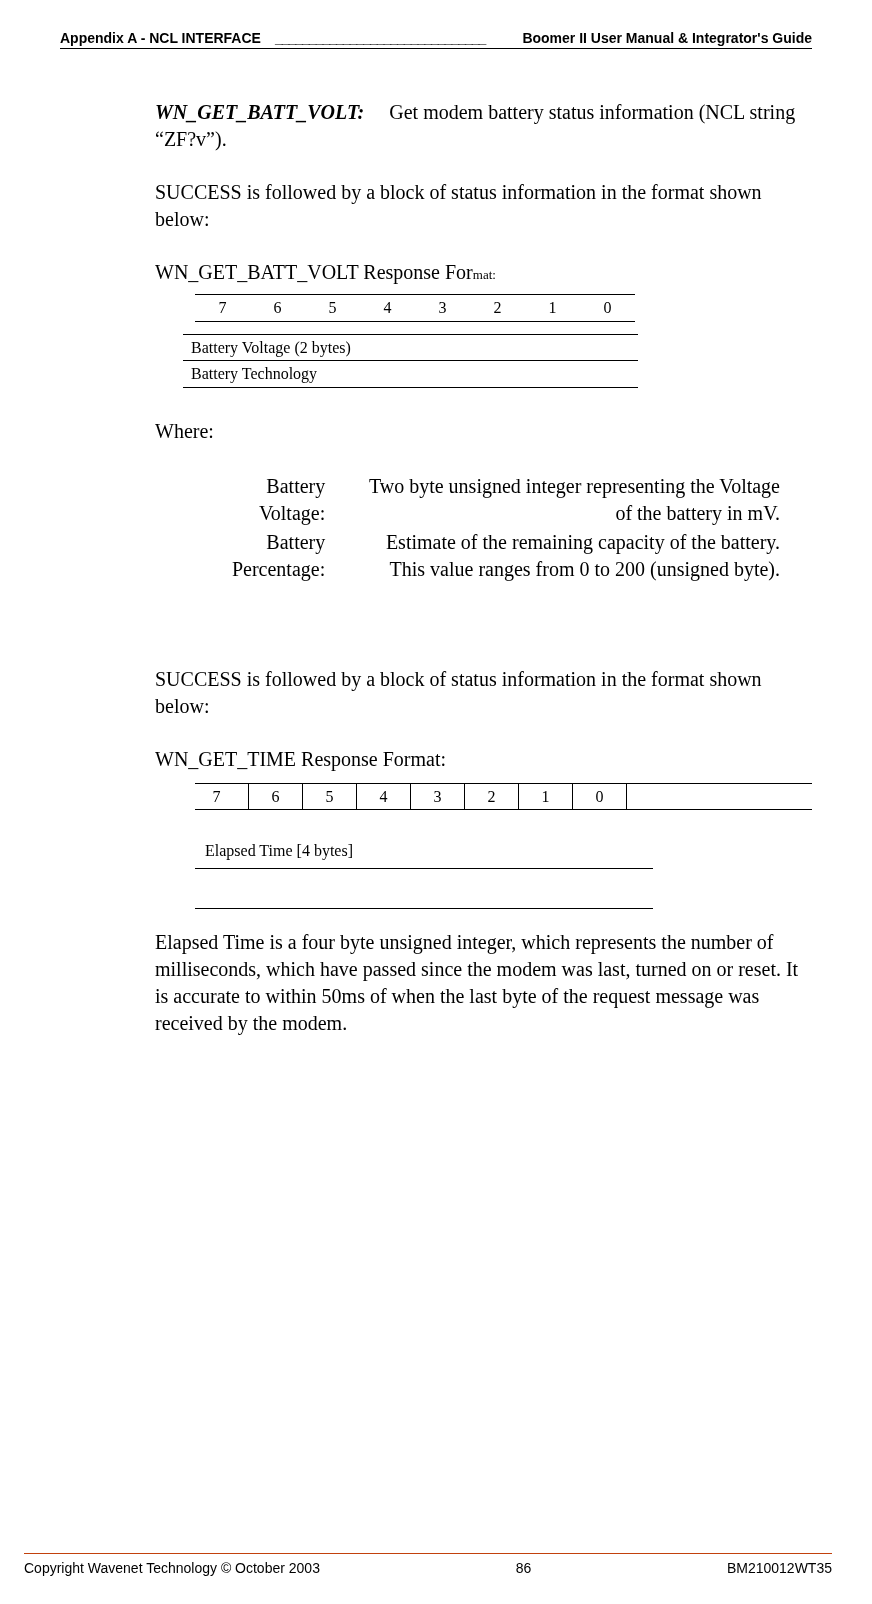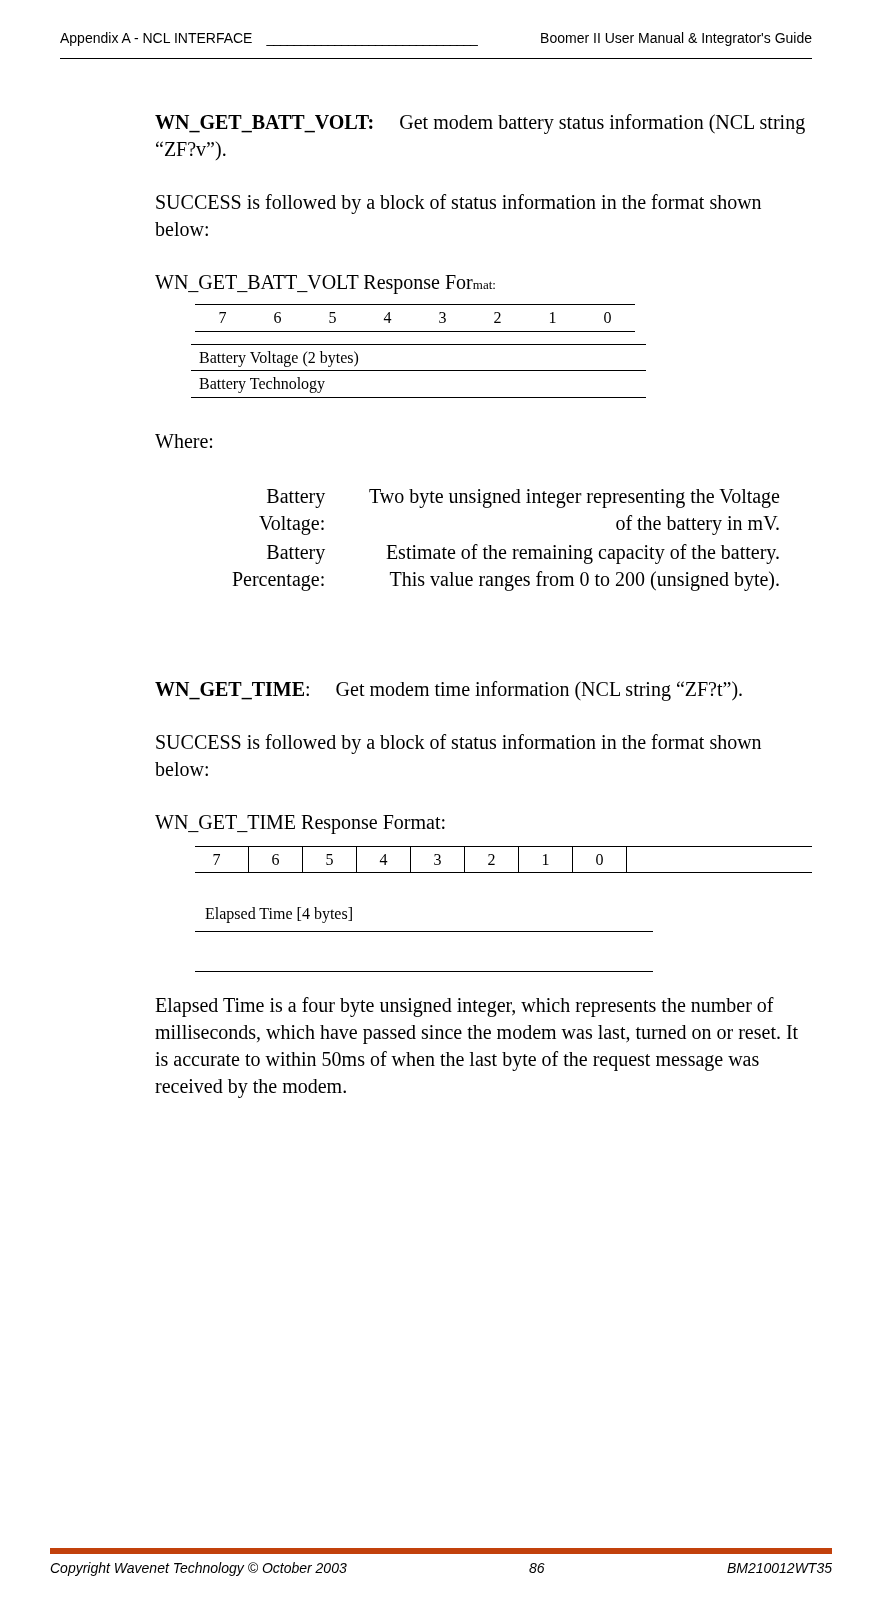--- a/index.html
+++ b/index.html
@@ -14,40 +14,42 @@
       height: 1604px;
       position: relative;
       padding: 30px 60px 30px 60px;
     }
     .header {
       display: flex;
       justify-content: space-between;
       font-family: Arial, sans-serif;
       font-size: 14px;
       border-bottom: 1px solid #000;
-      padding-bottom: 12px;
+      padding-bottom: 2px;
       margin-bottom: 50px;
+      font-weight: bold;
     }
     .header-left {
       display: flex;
     }
     .header-underscore {
       letter-spacing: -1px;
       margin: 0 14px;
     }
     .content {
       margin-left: 95px;
       font-size: 20px;
       line-height: 1.35;
     }
     .para {
       margin-bottom: 26px;
     }
     .cmd-name {
       font-weight: bold;
+      font-style: italic;
     }
     .sub-mat {
       font-size: 13px;
     }
     .bit-table {
       border-collapse: collapse;
       margin: 8px 0 12px 40px;
       font-size: 16px;
     }
     .bit-table td {
@@ -55,21 +57,21 @@
       border-bottom: 1px solid #000;
       padding: 2px 20px;
       text-align: center;
       min-width: 55px;
     }
     .bit-header td {
       padding: 2px 18px;
     }
     .data-table {
       border-collapse: collapse;
-      margin: 0 0 0 36px;
+      margin: 0 0 0 28px;
       font-size: 16px;
     }
     .data-table td {
       border-top: 1px solid #000;
       border-bottom: 1px solid #000;
       padding: 2px 8px;
       text-align: left;
       min-width: 455px;
     }
     .field-table {
@@ -107,29 +109,28 @@
       width: 458px;
     }
     .time-empty-row {
       border-bottom: 1px solid #000;
       height: 40px;
       width: 458px;
     }
     .footer {
       position: absolute;
       bottom: 28px;
-      left: 50px;
+      left: 24px;
       right: 40px;
       display: flex;
       justify-content: space-between;
       font-family: Arial, sans-serif;
       font-size: 14px;
-      border-top: 6px solid #c2410c;
+      border-top: 1px solid #c2410c;
       padding-top: 6px;
-      font-style: italic;
     }
     .mspace {
       display: inline-block;
       width: 20px;
     }
     .big-gap {
       height: 55px;
     }
   </style>
 </head>
@@ -191,24 +192,20 @@
     </tr>
     <tr>
       <td>Battery Percentage:</td>
       <td>Estimate of the remaining capacity of the battery.  This value ranges from 0 to 200 (unsigned byte).</td>
     </tr>
   </tbody>
     </table>
 
   <div class="big-gap"></div>
 
-  <p class="para">
-    <span class="cmd-name">WN_GET_TIME</span><span>:</span><span class="mspace"></span>
-    <span>Get modem time information (NCL string “ZF?t”).</span>
-  </p>
 
   <p class="para">SUCCESS is followed by a block of status information in the format shown below:</p>
 
   <p>WN_GET_TIME Response Format:</p>
 
   <div class="time-table">
     <div class="time-bit-row">
       <div class="cell">7</div>
       <div class="cell">6</div>
       <div class="cell">5</div>

